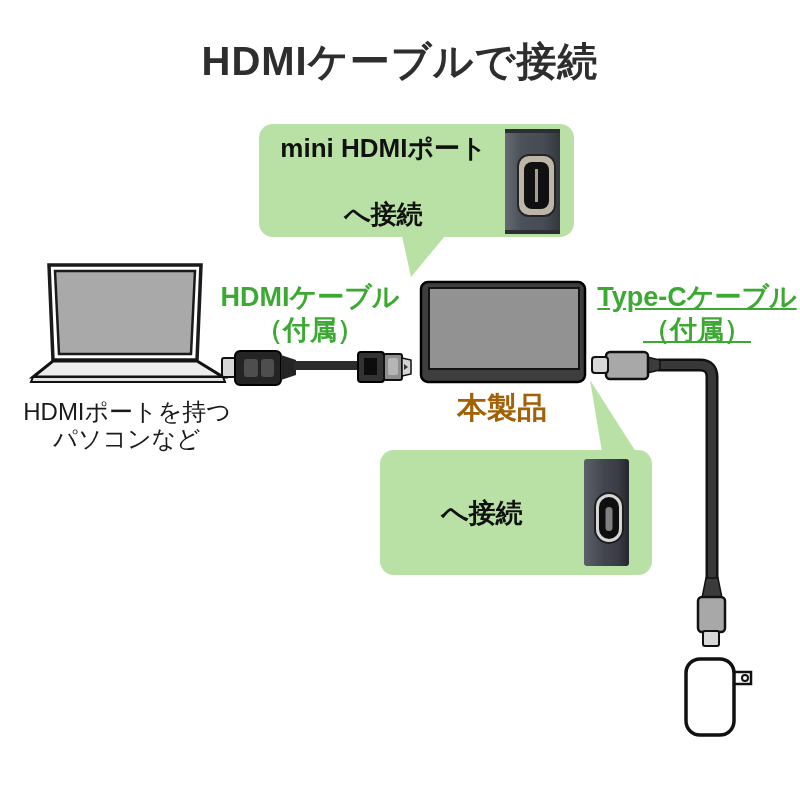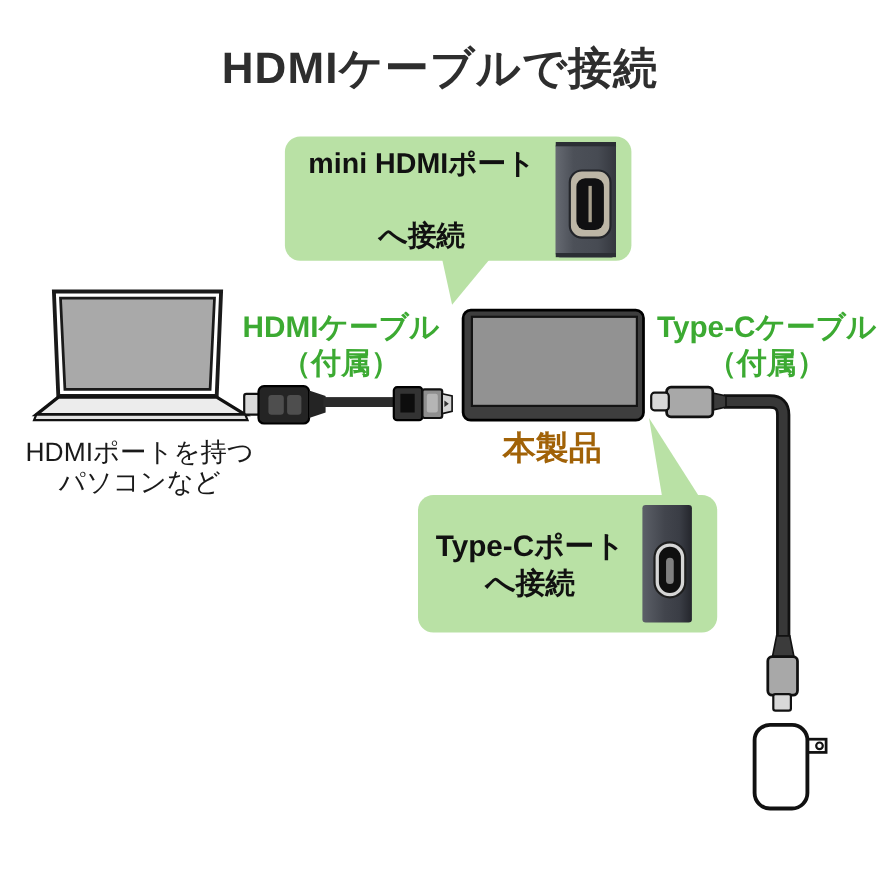--- a/index.html
+++ b/index.html
@@ -13,21 +13,21 @@
   #title{left:400px;top:34px;font-size:40px;font-weight:700;color:#2e2e2e;letter-spacing:1px;}
   .callout{background:#b9e1a5;border-radius:14px;}
   #callout1{left:259px;top:124px;width:315px;height:113px;}
   #callout1-text{left:261px;top:124px;width:245px;height:113px;display:flex;flex-direction:column;
     justify-content:center;align-items:center;font-size:26px;font-weight:700;color:#111;line-height:34px;gap:32px;}
   #callout2{left:380px;top:450px;width:272px;height:125px;}
   #callout2-text{left:382px;top:450px;width:200px;height:125px;display:flex;flex-direction:column;
     justify-content:center;align-items:center;font-size:27px;font-weight:700;color:#111;line-height:34px;}
   .greenlabel{font-size:27px;font-weight:700;color:#3caa32;line-height:33px;}
   #hdmi-label{left:310px;top:281px;text-align:center;}
-  #typec-label{left:697px;top:281px;}
+  #typec-label{left:697px;top:281px;text-decoration:underline;}
   #laptop-label{left:127px;top:398px;font-size:24px;font-weight:500;line-height:27px;color:#1a1a1a;}
   #product-label{left:502px;top:393px;font-size:30px;font-weight:700;color:#a16207;line-height:30px;}
   #adapter-label{left:564px;top:665px;font-size:25px;font-weight:600;line-height:32px;color:#1a1a1a;}
   
   #mini-hdmi-photo{left:505px;top:129px;width:55px;height:105px;border-radius:4px;
     background:linear-gradient(90deg,#666a72 0%,#4c5058 30%,#474b53 70%,#34373e 100%);}
   #typec-photo{left:584px;top:459px;width:45px;height:107px;border-radius:3px;
     background:linear-gradient(90deg,#5c6068 0%,#42454d 45%,#3a3d45 75%,#24262c 100%);}
 </style>
 </head>
@@ -106,21 +106,20 @@
     <polygon points="118,230 130,230 134,250 114,250" fill="#3b3b3b" stroke="#111" stroke-width="1.5"></polygon>
     <rect x="110" y="249" width="27" height="35" rx="4" fill="#a8a8a8" stroke="#111" stroke-width="2.5"></rect>
     <rect x="115" y="283" width="16" height="15" rx="2" fill="#d8d8d8" stroke="#111" stroke-width="2"></rect>
   </svg>
 
   <svg class="abs" style="left:585px;top:378px;" width="60" height="76" viewBox="0 0 60 76">
     <polygon points="5,2 17,74 51,74" fill="#b9e1a5"></polygon>
   </svg>
   <div id="callout2" class="abs callout"></div>
   <div id="callout2-text" class="abs">
-    <div>Type-Cポート</div>
     <div>へ接続</div>
   </div>
   <div id="typec-photo" class="abs">
     <svg width="45" height="107" viewBox="0 0 45 107">
       <rect x="11" y="34" width="28" height="50" rx="14" fill="#d6d6d6" stroke="#1e1e1e" stroke-width="2"></rect>
       <rect x="15" y="38" width="20" height="42" rx="10" fill="#0f0f0f"></rect>
       <rect x="21.5" y="48" width="7" height="24" rx="3.5" fill="#808080"></rect>
     </svg>
   </div>
 

